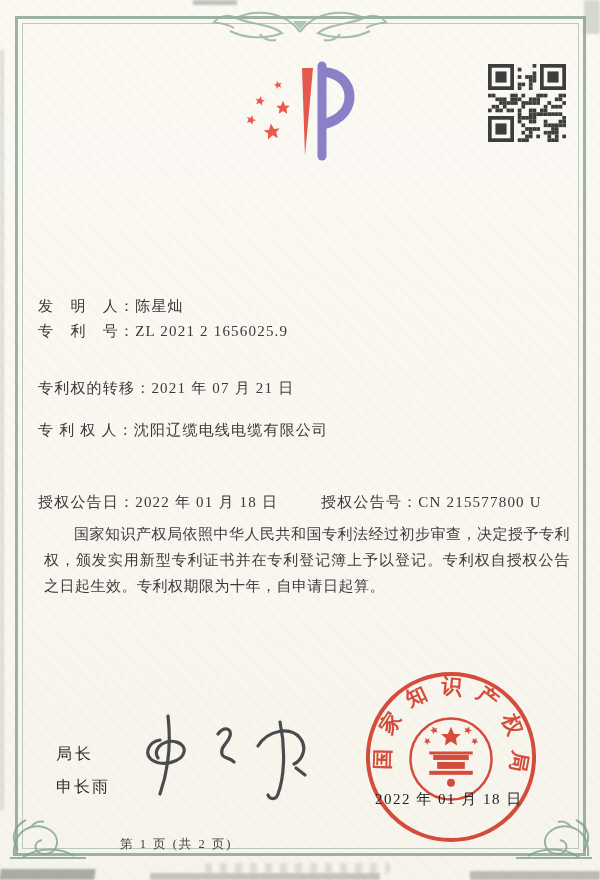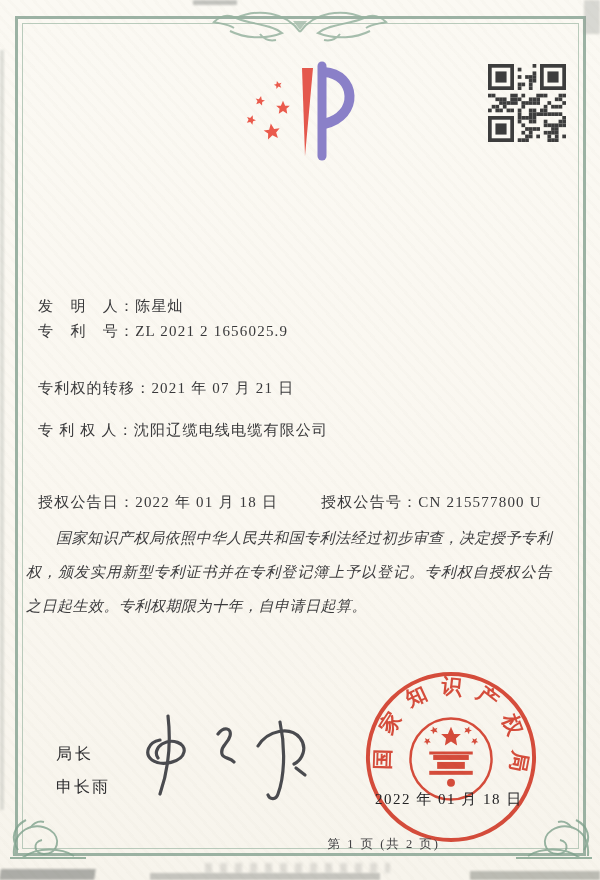--- a/index.html
+++ b/index.html
@@ -27,33 +27,33 @@
   .logo{position:absolute;left:236px;top:58px;}
   .qr{position:absolute;left:488px;top:64px;}
   .title{position:absolute;left:0;top:172px;width:100%;margin:0;text-align:center;
     font-size:39px;font-weight:600;letter-spacing:9px;color:#3f3f42;}
   
   .row{position:absolute;left:38px;width:534px;font-size:15px;letter-spacing:1.2px;
     color:#39393b;white-space:nowrap;}
   .r0{top:255px}.r1{top:297px}.r2{top:322px}.r3{top:379px}.r4{top:421px}.r5{top:457px}.r6{top:493px}
   .row .pair2{margin-left:38px;text-align:right;}
   
-  .para{position:absolute;left:26px;width:526px;margin:0;text-align:justify;
-    font-size:15px;line-height:34px;letter-spacing:.5px;color:#3c3c3e;font-style:italic;
+  .para{position:absolute;left:44px;width:526px;margin:0;text-align:justify;
+    font-size:15px;line-height:26px;letter-spacing:.5px;color:#3c3c3e;
     text-indent:2em;}
   .p1{top:521px}.p2{top:586px}
   
   .signer-title{position:absolute;left:56px;top:744px;font-size:16px;letter-spacing:3px;color:#2e2e30;}
   .signer-name{position:absolute;left:56px;top:777px;font-size:16px;letter-spacing:2px;color:#2e2e30;}
   .signature{position:absolute;left:130px;top:710px;}
   
   .seal{position:absolute;left:362px;top:668px;opacity:.92;mix-blend-mode:multiply;}
   .seal-date{position:absolute;left:375px;top:790px;font-size:15px;letter-spacing:1.5px;color:#242426;z-index:5;}
   
-  .footer{position:absolute;left:120px;top:836px;width:320px;text-align:right;
+  .footer{position:absolute;left:120px;top:836px;width:320px;text-align:left;
     font-size:12.5px;letter-spacing:2px;color:#3e3e40;}
   .bleed{position:absolute;left:205px;top:863px;width:185px;height:10px;opacity:.6;
     background:repeating-linear-gradient(90deg, rgba(125,125,122,.35) 0 7px, transparent 7px 15px);
     filter:blur(1.6px);}
   
   .artifact{position:absolute;filter:blur(1px);}
   .a-bottom1{left:0;top:869px;width:95px;height:11px;background:#6f726f;opacity:.55;transform:skewX(-8deg);}
   .a-bottom2{left:150px;top:873px;width:230px;height:7px;background:#7b7e7a;opacity:.4;}
   .a-bottom3{left:470px;top:871px;width:130px;height:9px;background:#74776f;opacity:.45;}
   .a-top1{left:193px;top:0;width:44px;height:5px;background:#8a8d89;opacity:.5;}

